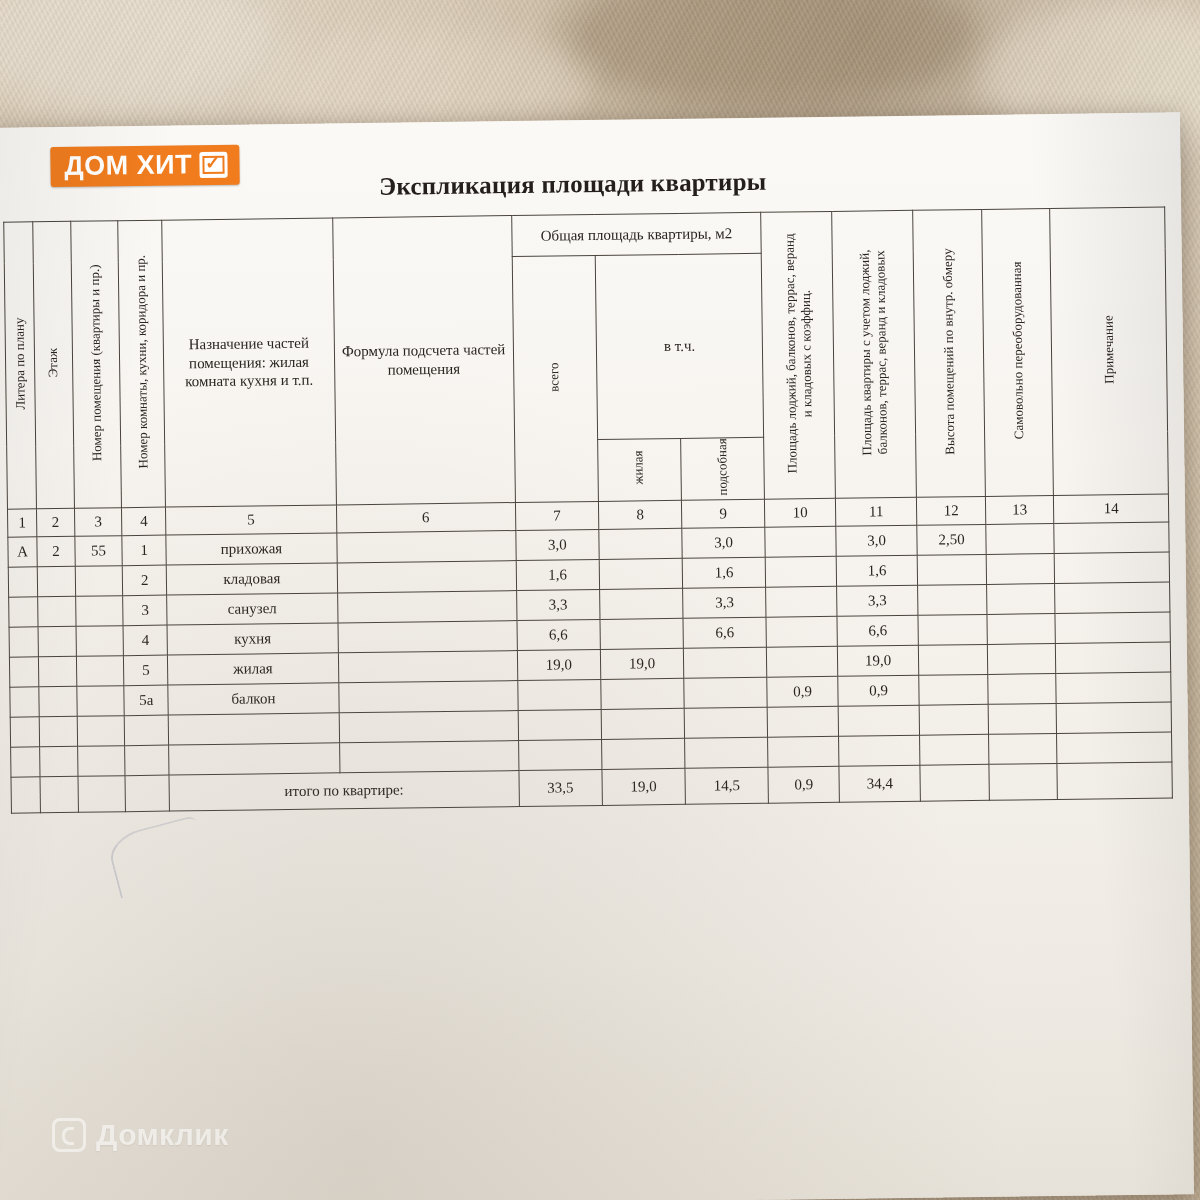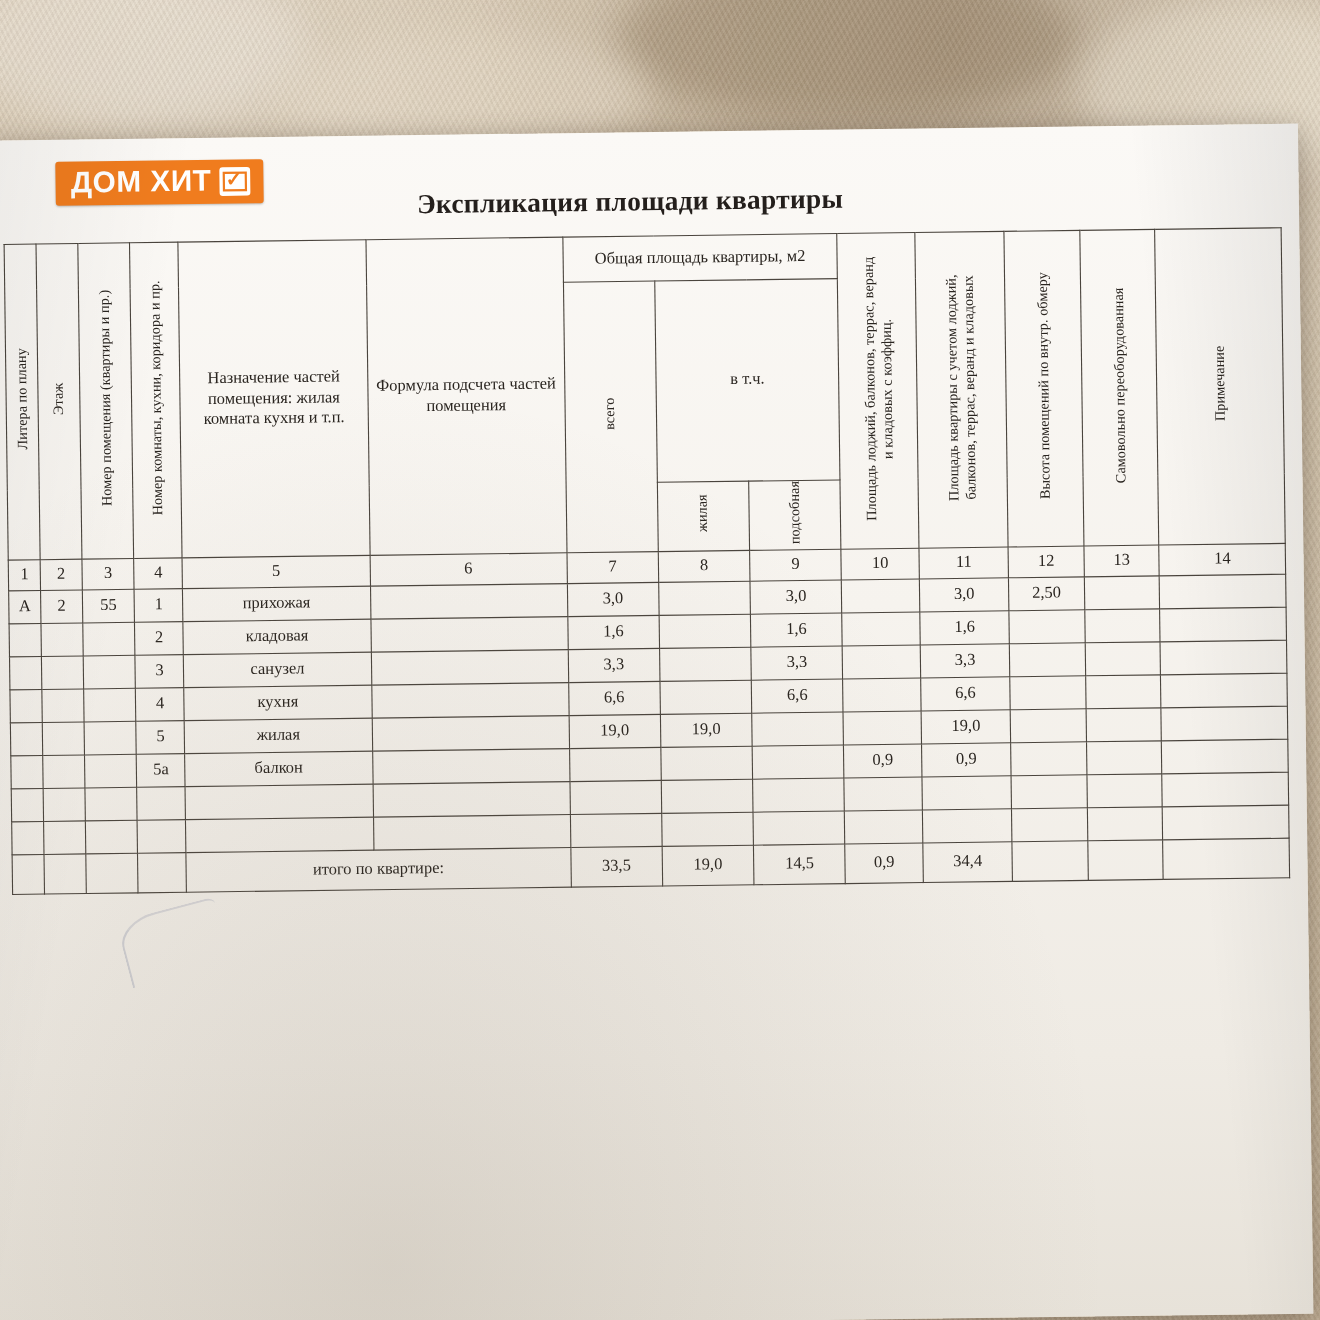--- a/index.html
+++ b/index.html
@@ -491,14 +491,18 @@
             <td></td>
           </tr>
         </tbody>
       </table>
     </div>
 
     <div class="pencil-mark"></div>
     <div class="paper-shade"></div>
   </div>
 
+  <div class="watermark">
+    <span class="wm-icon"></span>
+    <span class="wm-text">Домклик</span>
+  </div>
 
 </div>
 
 </body></html>

